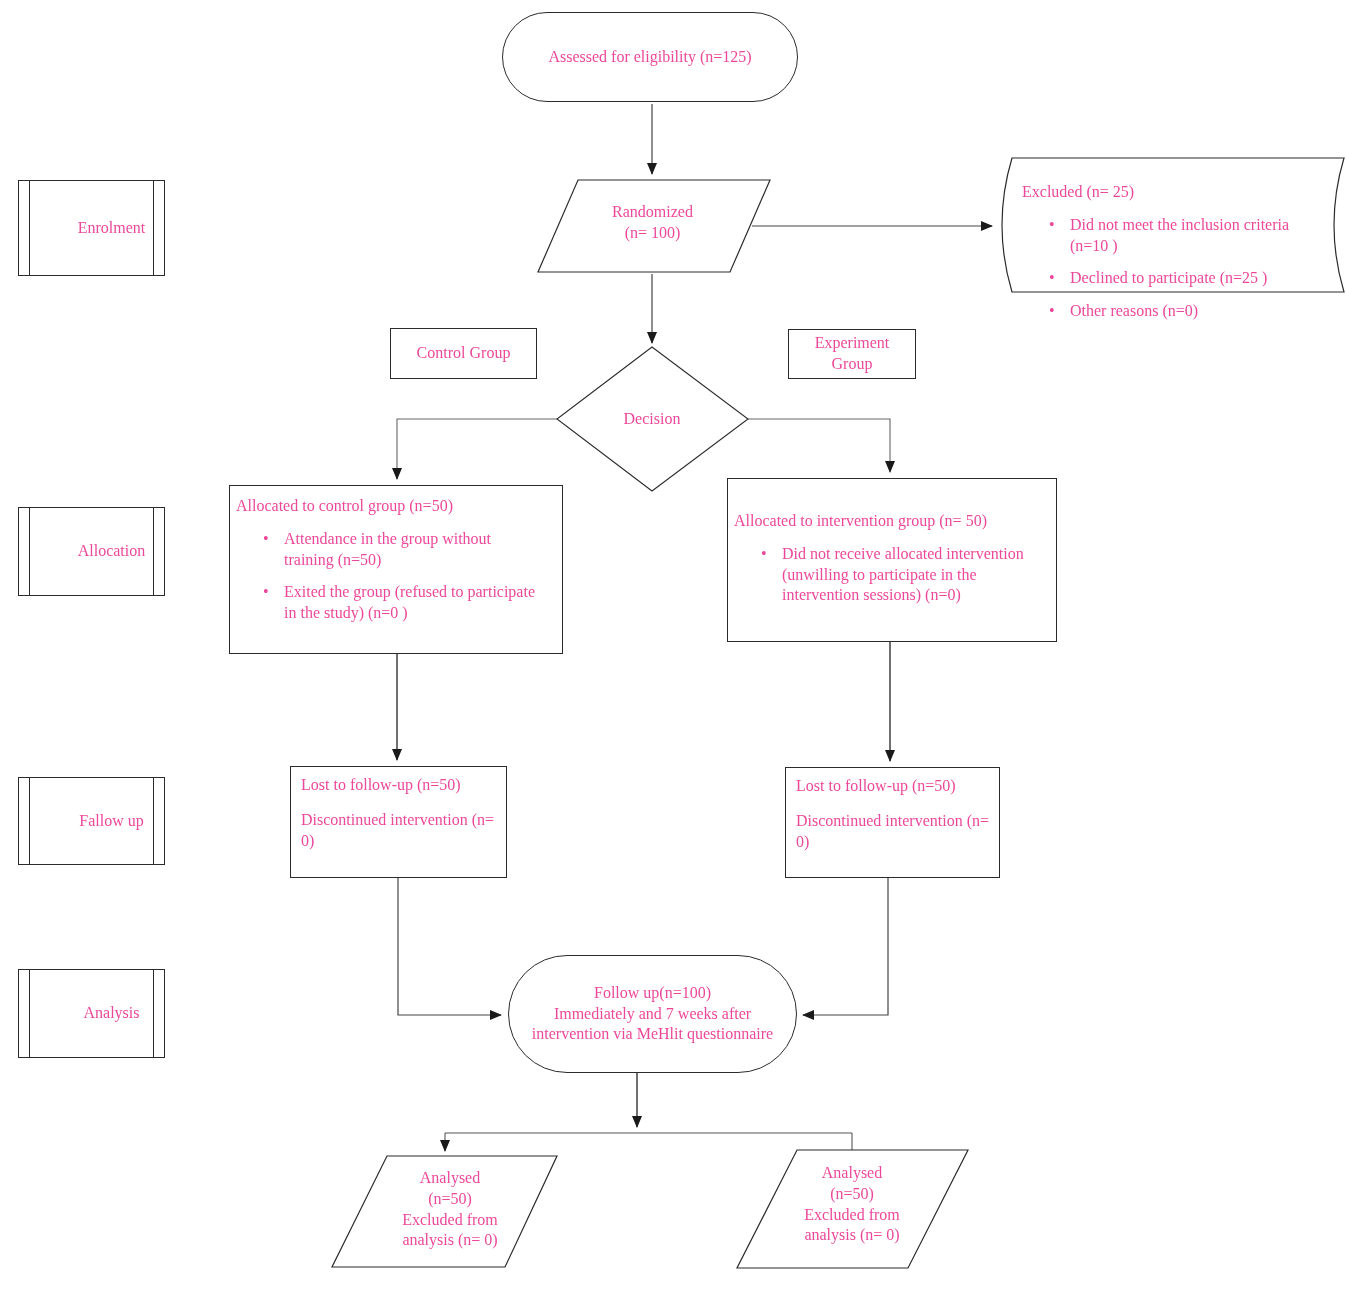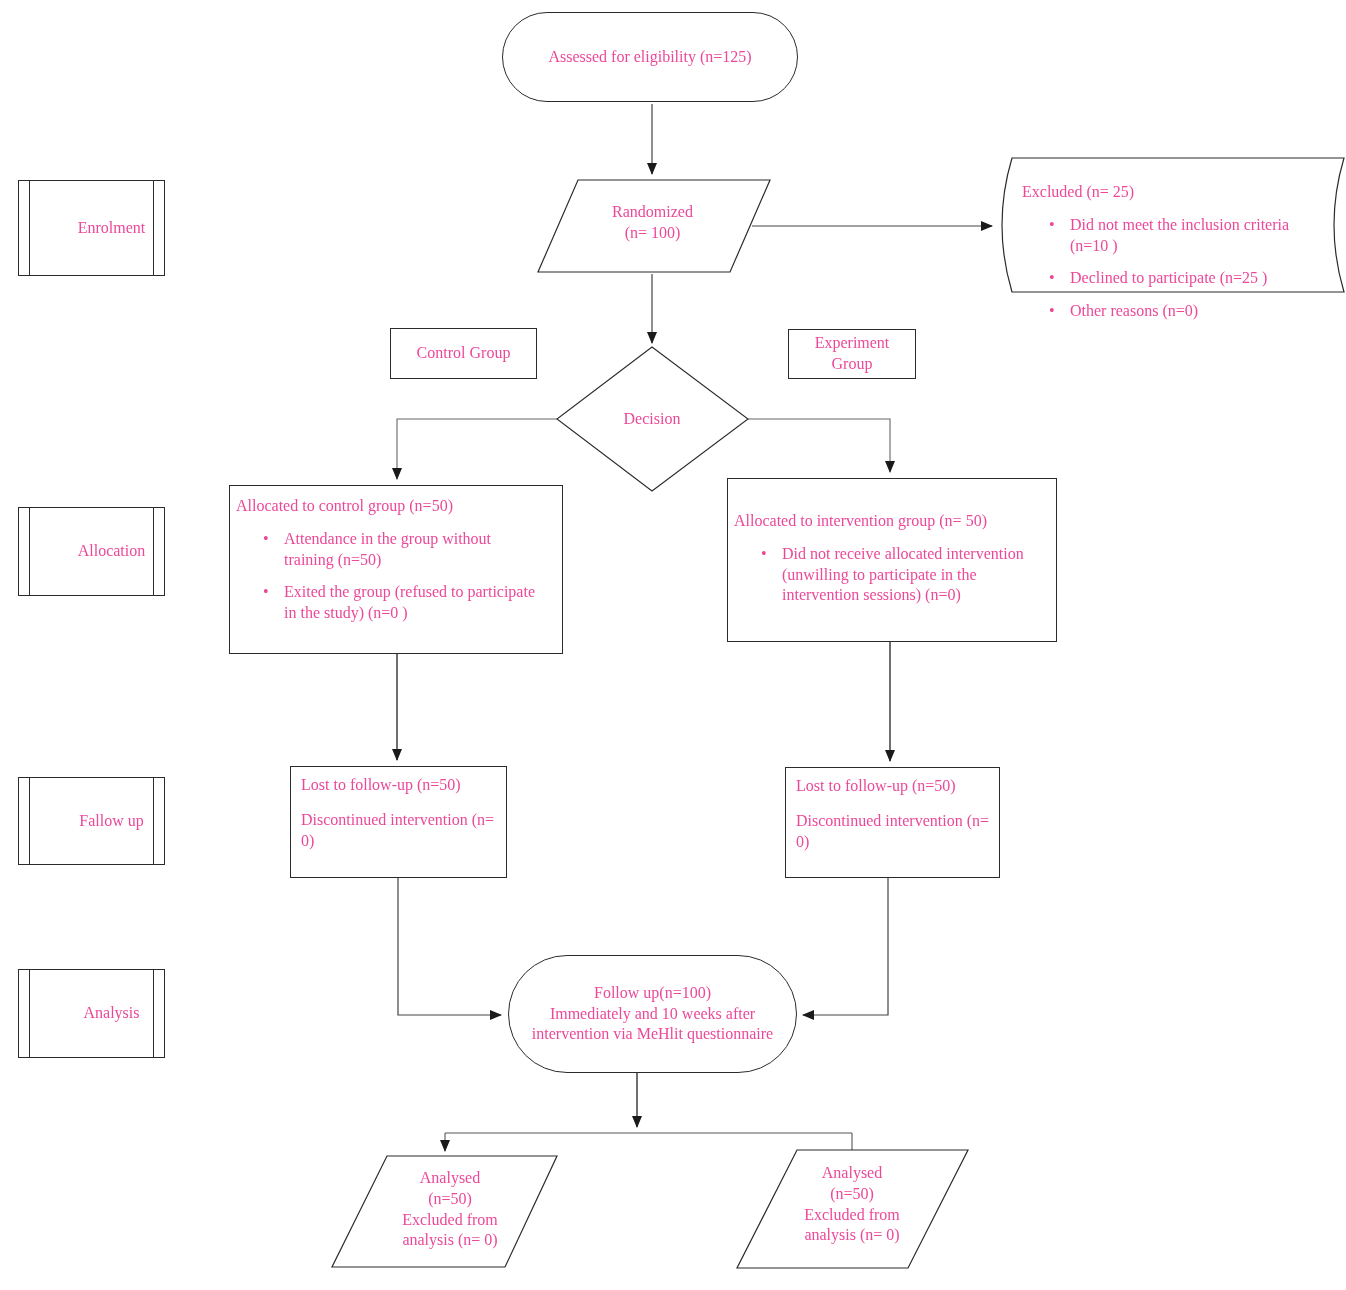--- a/index.html
+++ b/index.html
@@ -144,21 +144,21 @@
     <p class="title-line para-gap">Discontinued intervention (n= 0)</p>
   </div>
   <div class="shape" style="left:785px;top:767px;width:215px;height:111px;padding:8px 8px 0 10px;">
     <p class="title-line">Lost to follow-up (n=50)</p>
     <p class="title-line para-gap">Discontinued intervention (n= 0)</p>
   </div>
 
   <div class="shape oval" style="left:508px;top:955px;width:289px;height:118px;border-radius:59px;">
     <div>
       <div class="center">Follow up(n=100)</div>
-      <div class="center">Immediately and 10 weeks after</div>
+      <div class="center">Immediately and 7 weeks after</div>
       <div class="center">intervention via MeHlit questionnaire</div>
     </div>
   </div>
 
   <div class="txt center" style="left:370px;top:1168px;width:160px;">
     <div>Analysed</div>
     <div>(n=50)</div>
     <div>Excluded from</div>
     <div>analysis (n= 0)</div>
   </div>

